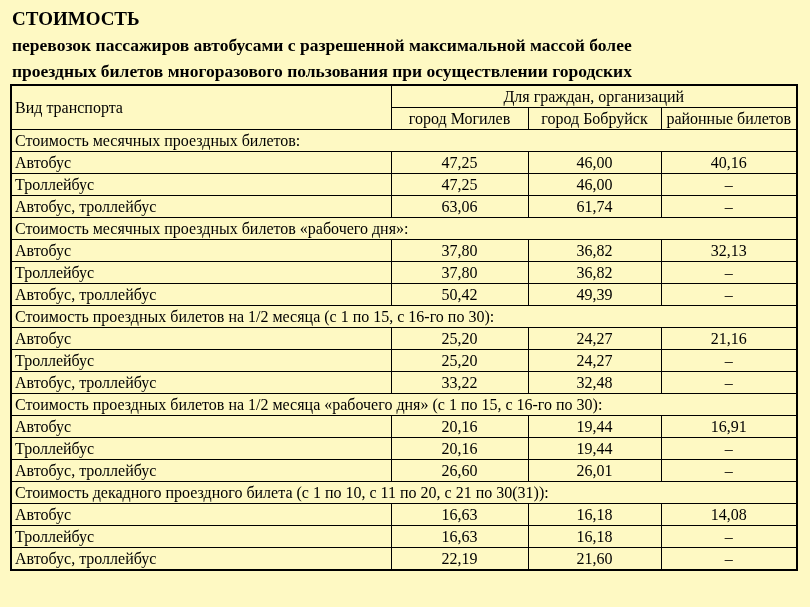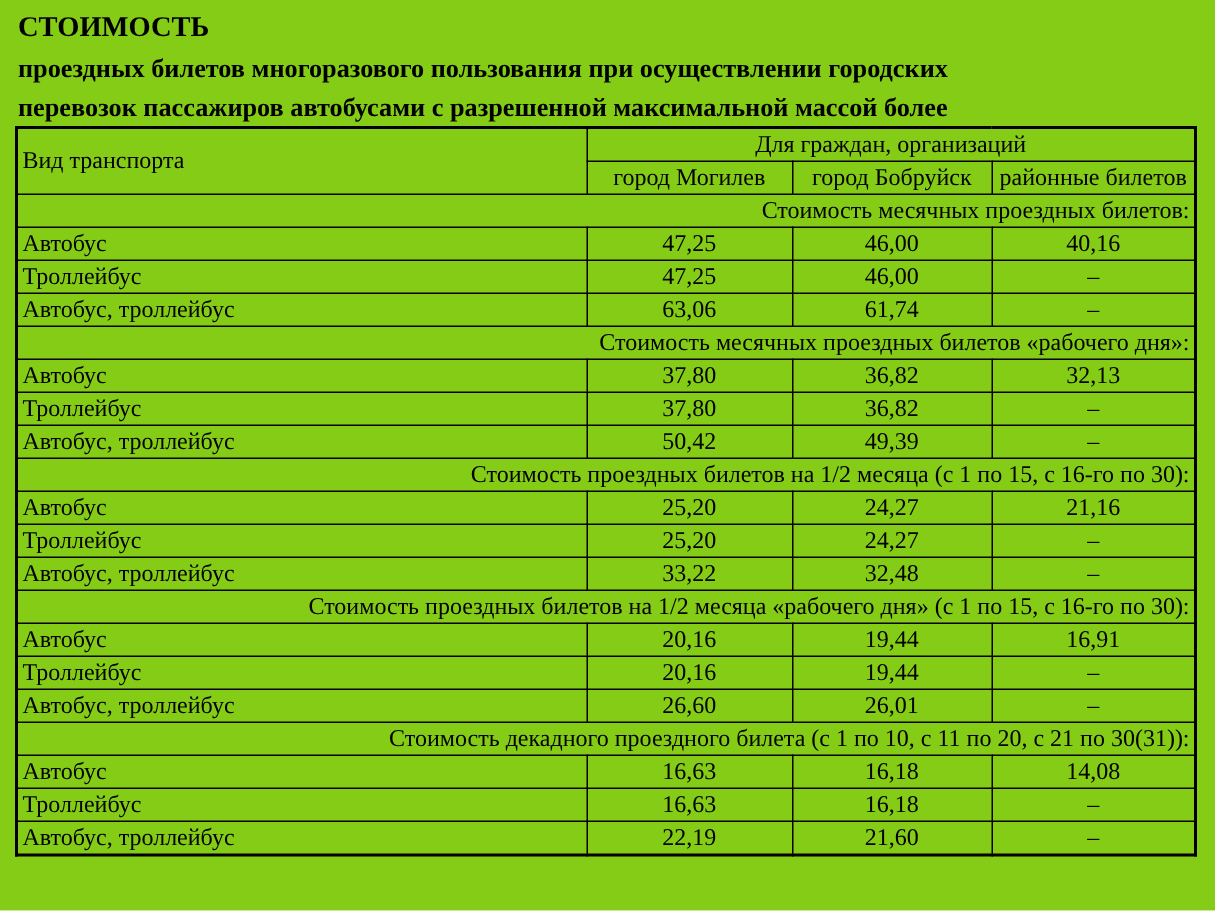--- a/index.html
+++ b/index.html
@@ -8,21 +8,21 @@
     background: #ffffff;
     color: #000000;
     font-family: "Liberation Serif", "DejaVu Serif", serif;
   }
   .page {
     width: 810px;
     height: 607px;
     box-sizing: border-box;
     padding: 6px 14px 10px 10px;
     overflow: hidden;
-    background: #84cc16;
+    background: #fef9c3;
   }
   .doc-title {
     font-weight: bold;
     margin-left: 2px;
   }
   .doc-title .t-main {
     font-size: 19px;
     line-height: 26px;
   }
   .doc-title .t-line {
@@ -58,38 +58,38 @@
   }
   th.transport-head {
     text-align: left;
   }
   th.group-head {
   }
   th.city-head {
     text-align: center;
   }
   td.section-row {
-    text-align: right;
+    text-align: left;
   }
   td.label-cell {
     text-align: left;
   }
   td.value-cell {
     text-align: center;
   }
 </style>
 </head>
 <body>
 
 <div class="page">
 
   <div class="doc-title">
     <div class="t-main">СТОИМОСТЬ</div>
+    <div class="t-line">перевозок пассажиров автобусами с разрешенной максимальной массой более</div>
     <div class="t-line">проездных билетов многоразового пользования при осуществлении городских</div>
-    <div class="t-line">перевозок пассажиров автобусами с разрешенной максимальной массой более</div>
   </div>
 
 
   <table class="price-table">
     <colgroup>
       <col class="c-transport">
       <col class="c-mogilev">
       <col class="c-bobruisk">
       <col class="c-raion">
     </colgroup>

